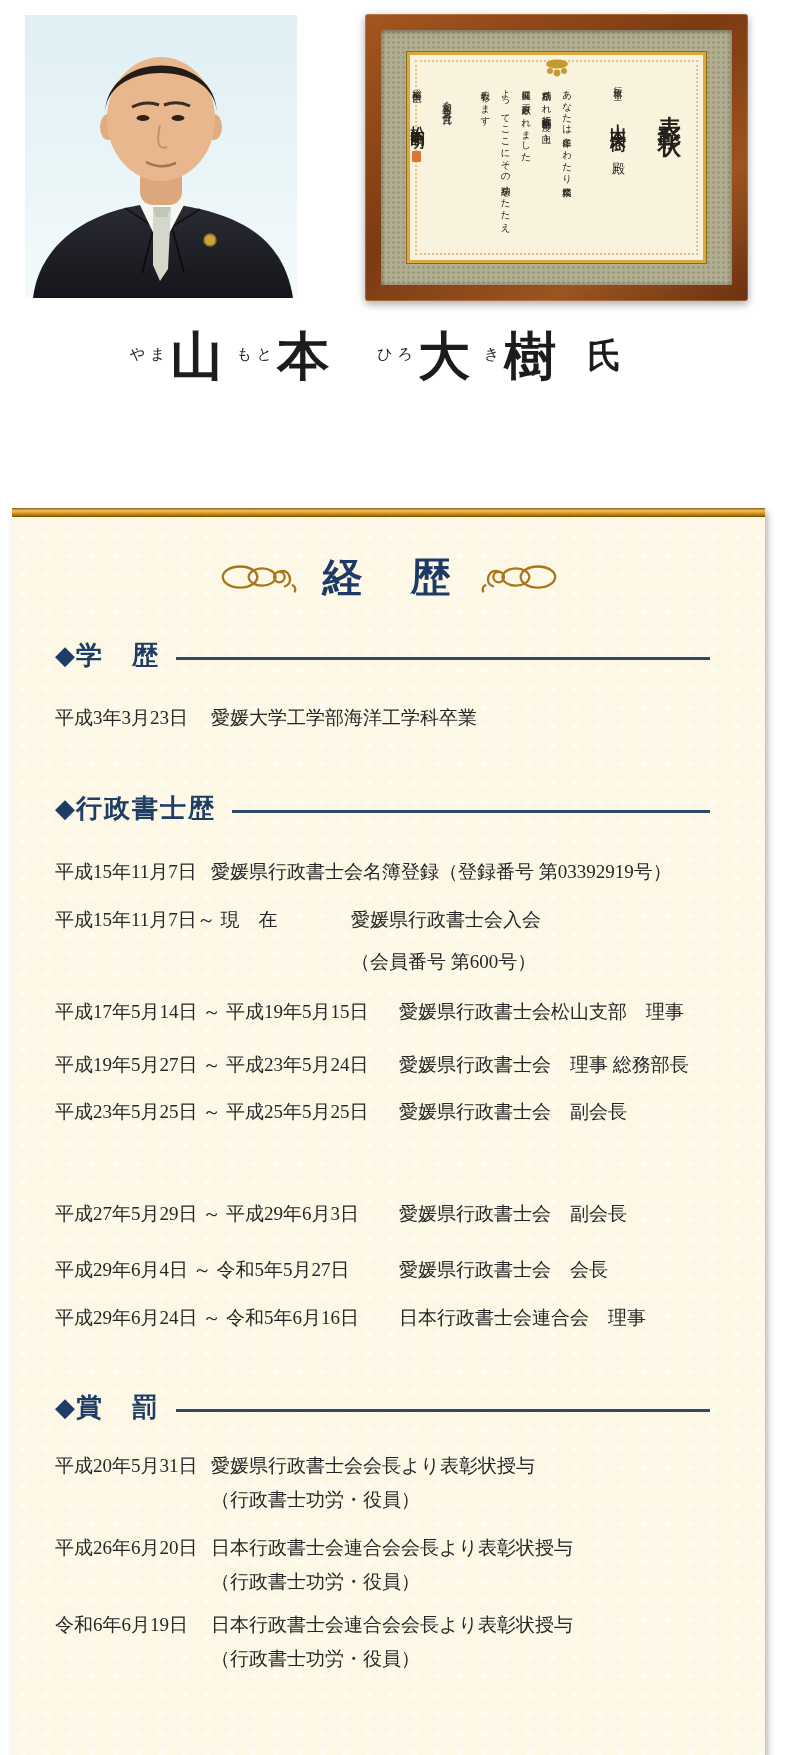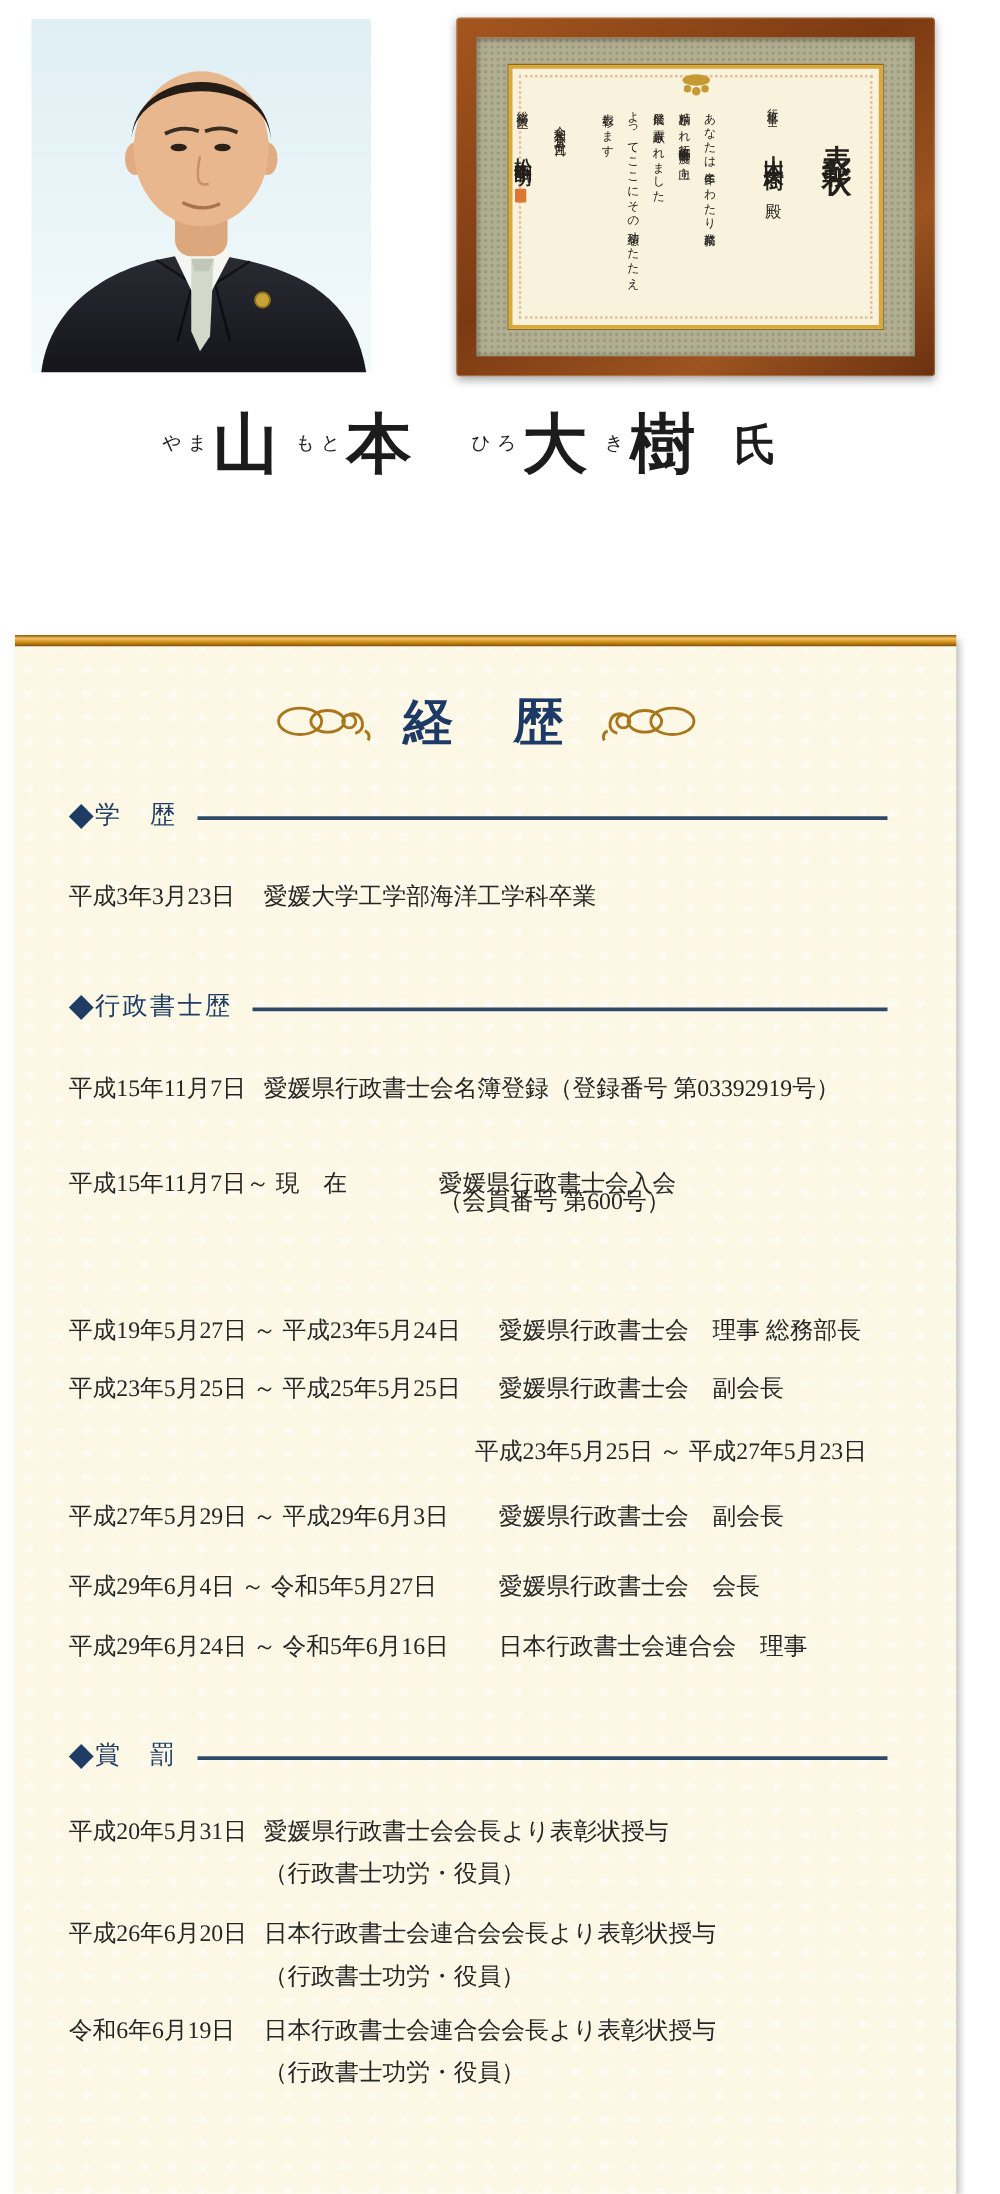--- a/index.html
+++ b/index.html
@@ -59,21 +59,21 @@
   .gbar.top{top:0;} .gbar.bottom{bottom:0;}
 
   .resume-title-row{position:absolute;top:42px;left:0;width:100%;display:flex;justify-content:center;
     align-items:center;gap:12px;}
   .resume-title{font-size:40px;font-weight:bold;color:#1d3a66;letter-spacing:4px;}
   .flourish{width:92px;height:34px;}
   .flourish.right{transform:scaleX(-1);}
 
   .sec-heading{position:absolute;left:43px;right:55px;display:flex;align-items:center;color:#1e3c64;}
   .diamond{font-size:26px;line-height:1;}
-  .sec-title{font-size:20px;font-weight:normal;letter-spacing:2px;margin-left:1px;white-space:pre;}
+  .sec-title{font-size:26px;font-weight:bold;letter-spacing:2px;margin-left:1px;white-space:pre;}
   .rule{flex:1;height:3px;background:#2c4a68;margin-left:16px;position:relative;top:3px;}
 
   .row{position:absolute;left:43px;right:55px;display:flex;font-size:19px;color:#262626;line-height:1.25;white-space:pre;justify-content:flex-end;}
   .date{flex:none;}
   .w1{width:142px;} .w2{width:330px;} .w3{width:282px;}
   .desc{flex:1;white-space:pre-wrap;margin-left:14px;}
 </style>
 </head>
 <body>
 
@@ -209,38 +209,41 @@
 
     <div class="sec-heading" style="top:283px">
       <span class="diamond">◆</span>
       <span class="sec-title">行政書士歴</span>
       <span class="rule"></span>
     </div>
     <div class="row" style="top:352px">
       <span class="date w1">平成15年11月7日</span>
       <span class="desc">愛媛県行政書士会名簿登録（登録番号 第03392919号）</span>
     </div>
-    <div class="row" style="top:428px">
+    <div class="row" style="top:400px">
       <span class="date w3">平成15年11月7日～ 現　在</span>
       <span class="desc">愛媛県行政書士会入会</span>
     </div>
     <div class="row" style="top:442px">
       <span class="date w3"></span>
       <span class="desc">（会員番号 第600号）</span>
     </div>
+    <div class="row" style="top:492px">
+      <span class="date w2">平成17年5月14日 ～ 平成19年5月15日</span>
+      <span class="desc">愛媛県行政書士会松山支部　理事</span>
+    </div>
     <div class="row" style="top:545px">
       <span class="date w2">平成19年5月27日 ～ 平成23年5月24日</span>
       <span class="desc">愛媛県行政書士会　理事 総務部長</span>
     </div>
     <div class="row" style="top:592px">
       <span class="date w2">平成23年5月25日 ～ 平成25年5月25日</span>
       <span class="desc">愛媛県行政書士会　副会長</span>
     </div>
     <div class="row" style="top:642px">
-      <span class="date w2">平成23年5月25日 ～ 平成27年5月23日</span>
     </div>
     <div class="row" style="top:694px">
       <span class="date w2">平成27年5月29日 ～ 平成29年6月3日</span>
       <span class="desc">愛媛県行政書士会　副会長</span>
     </div>
     <div class="row" style="top:750px">
       <span class="date w2">平成29年6月4日 ～ 令和5年5月27日</span>
       <span class="desc">愛媛県行政書士会　会長</span>
     </div>
     <div class="row" style="top:798px">

